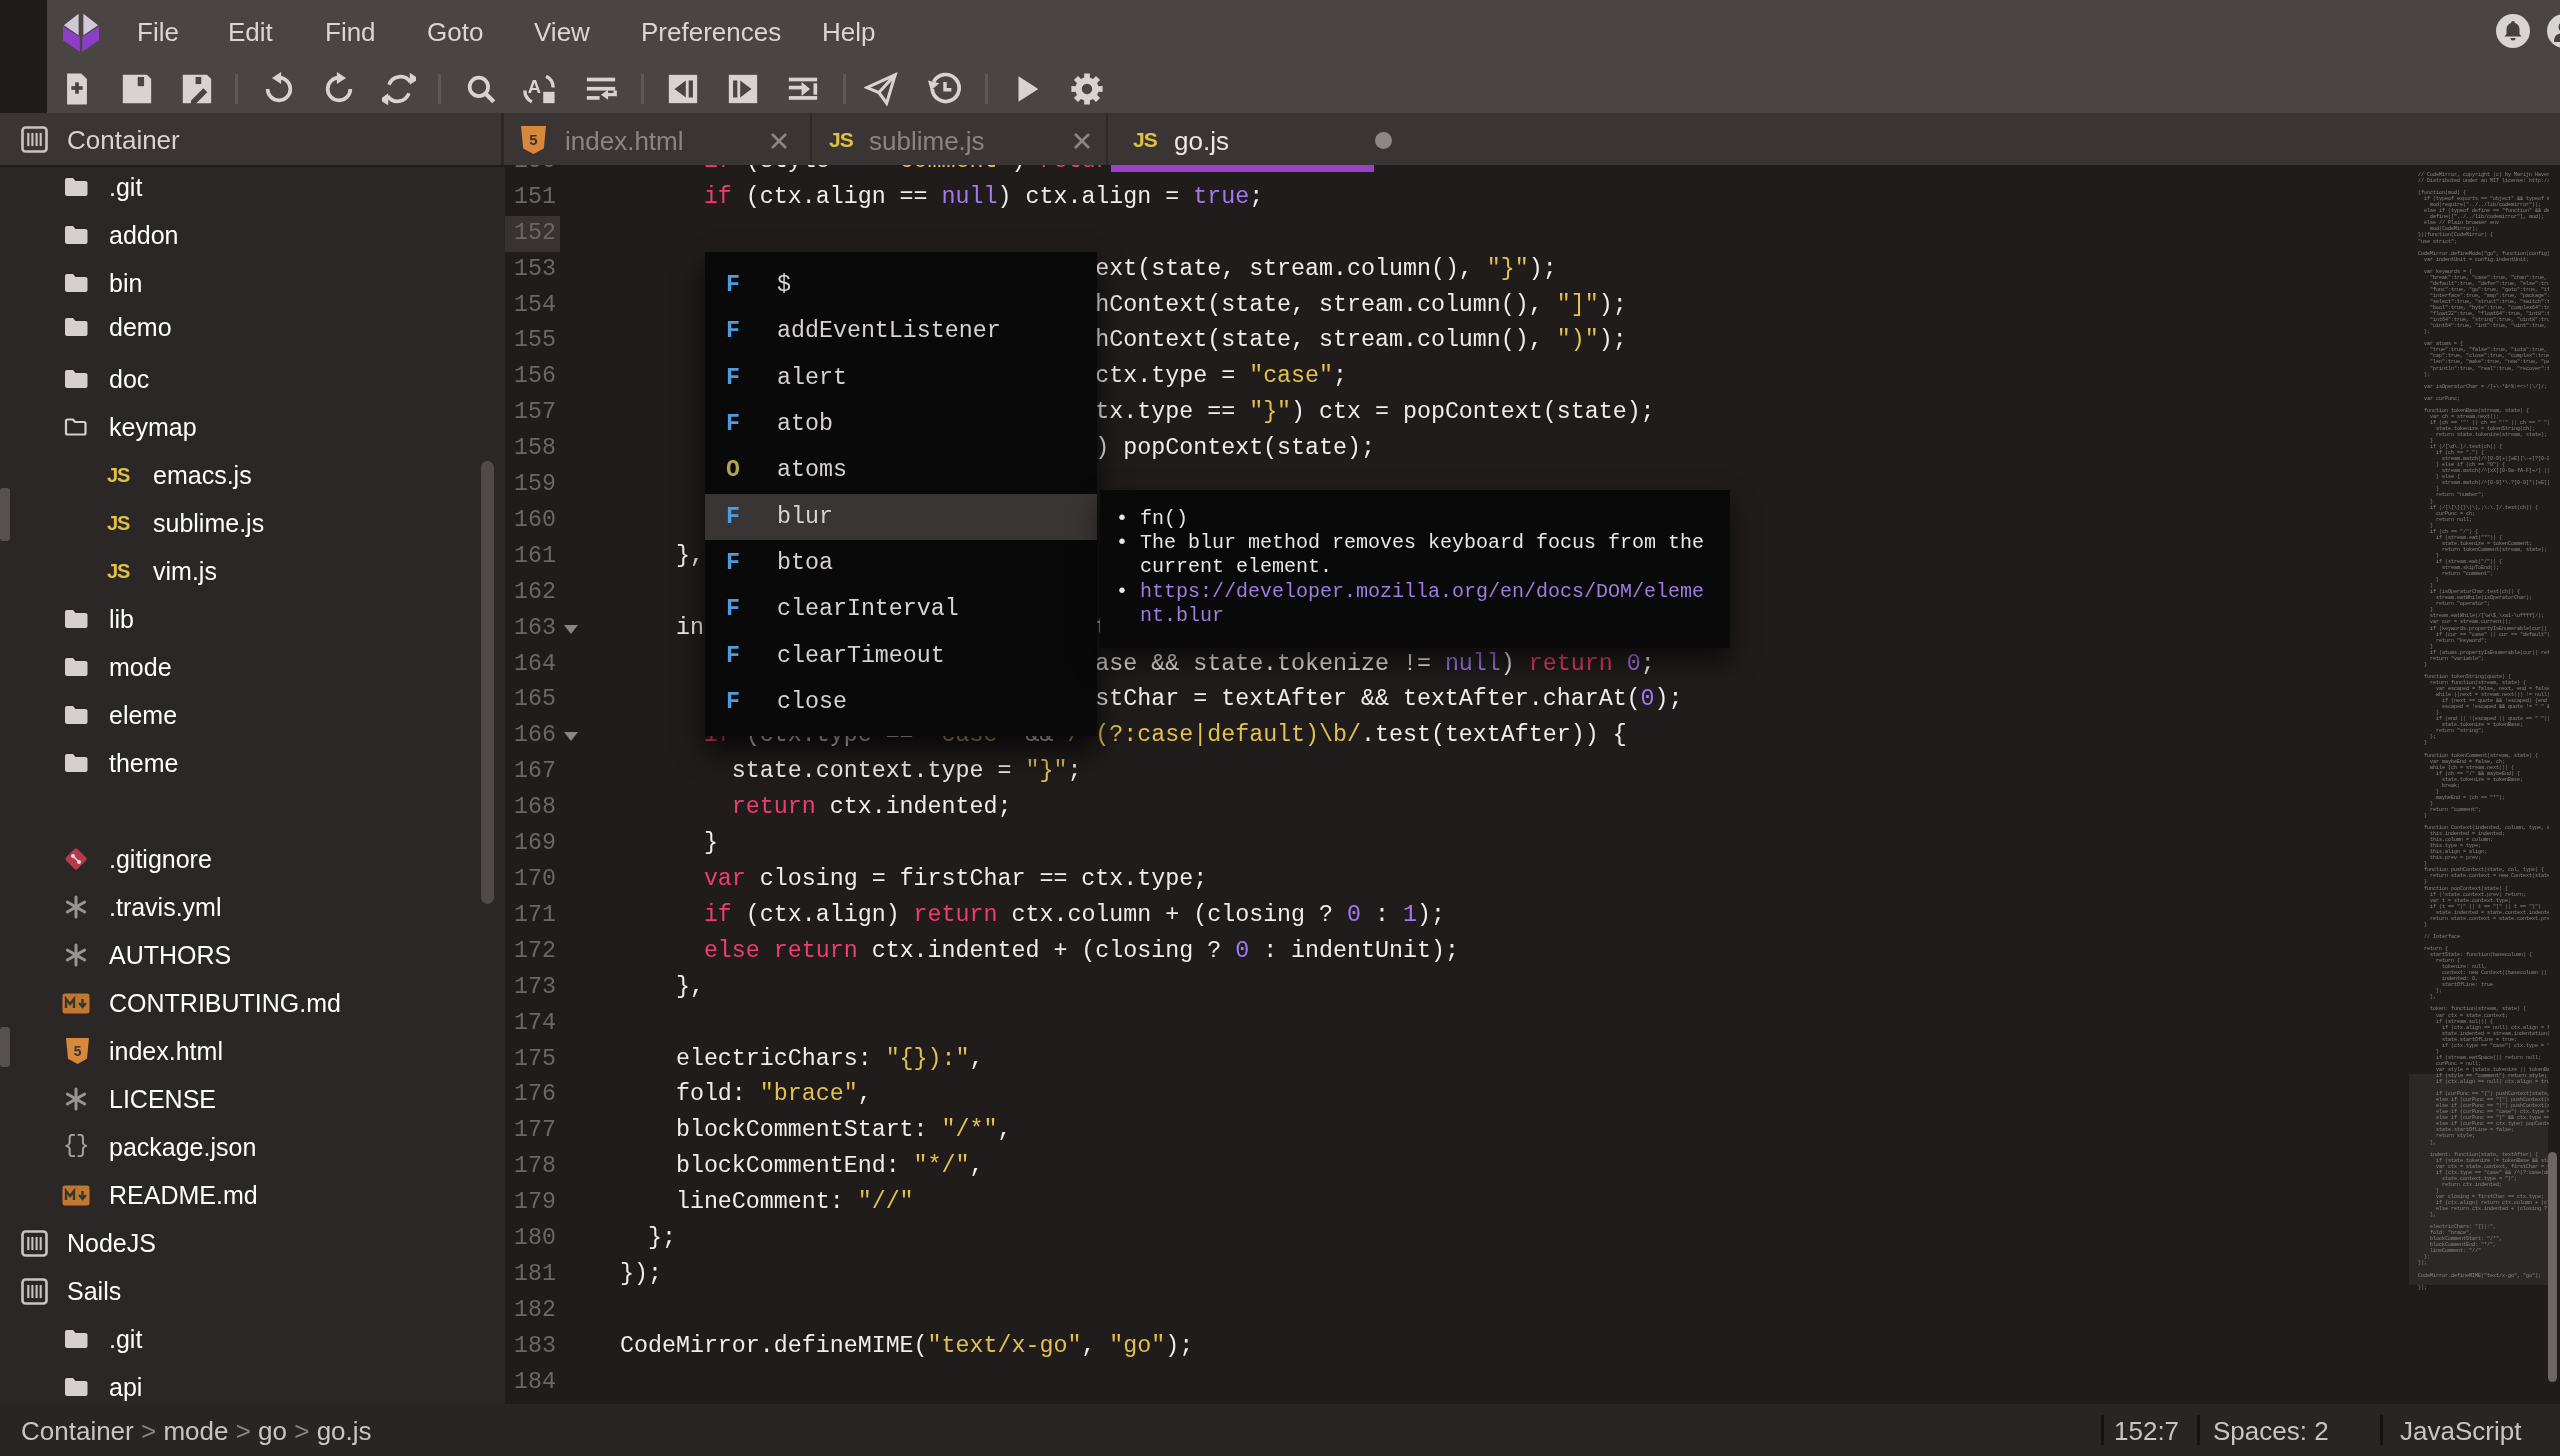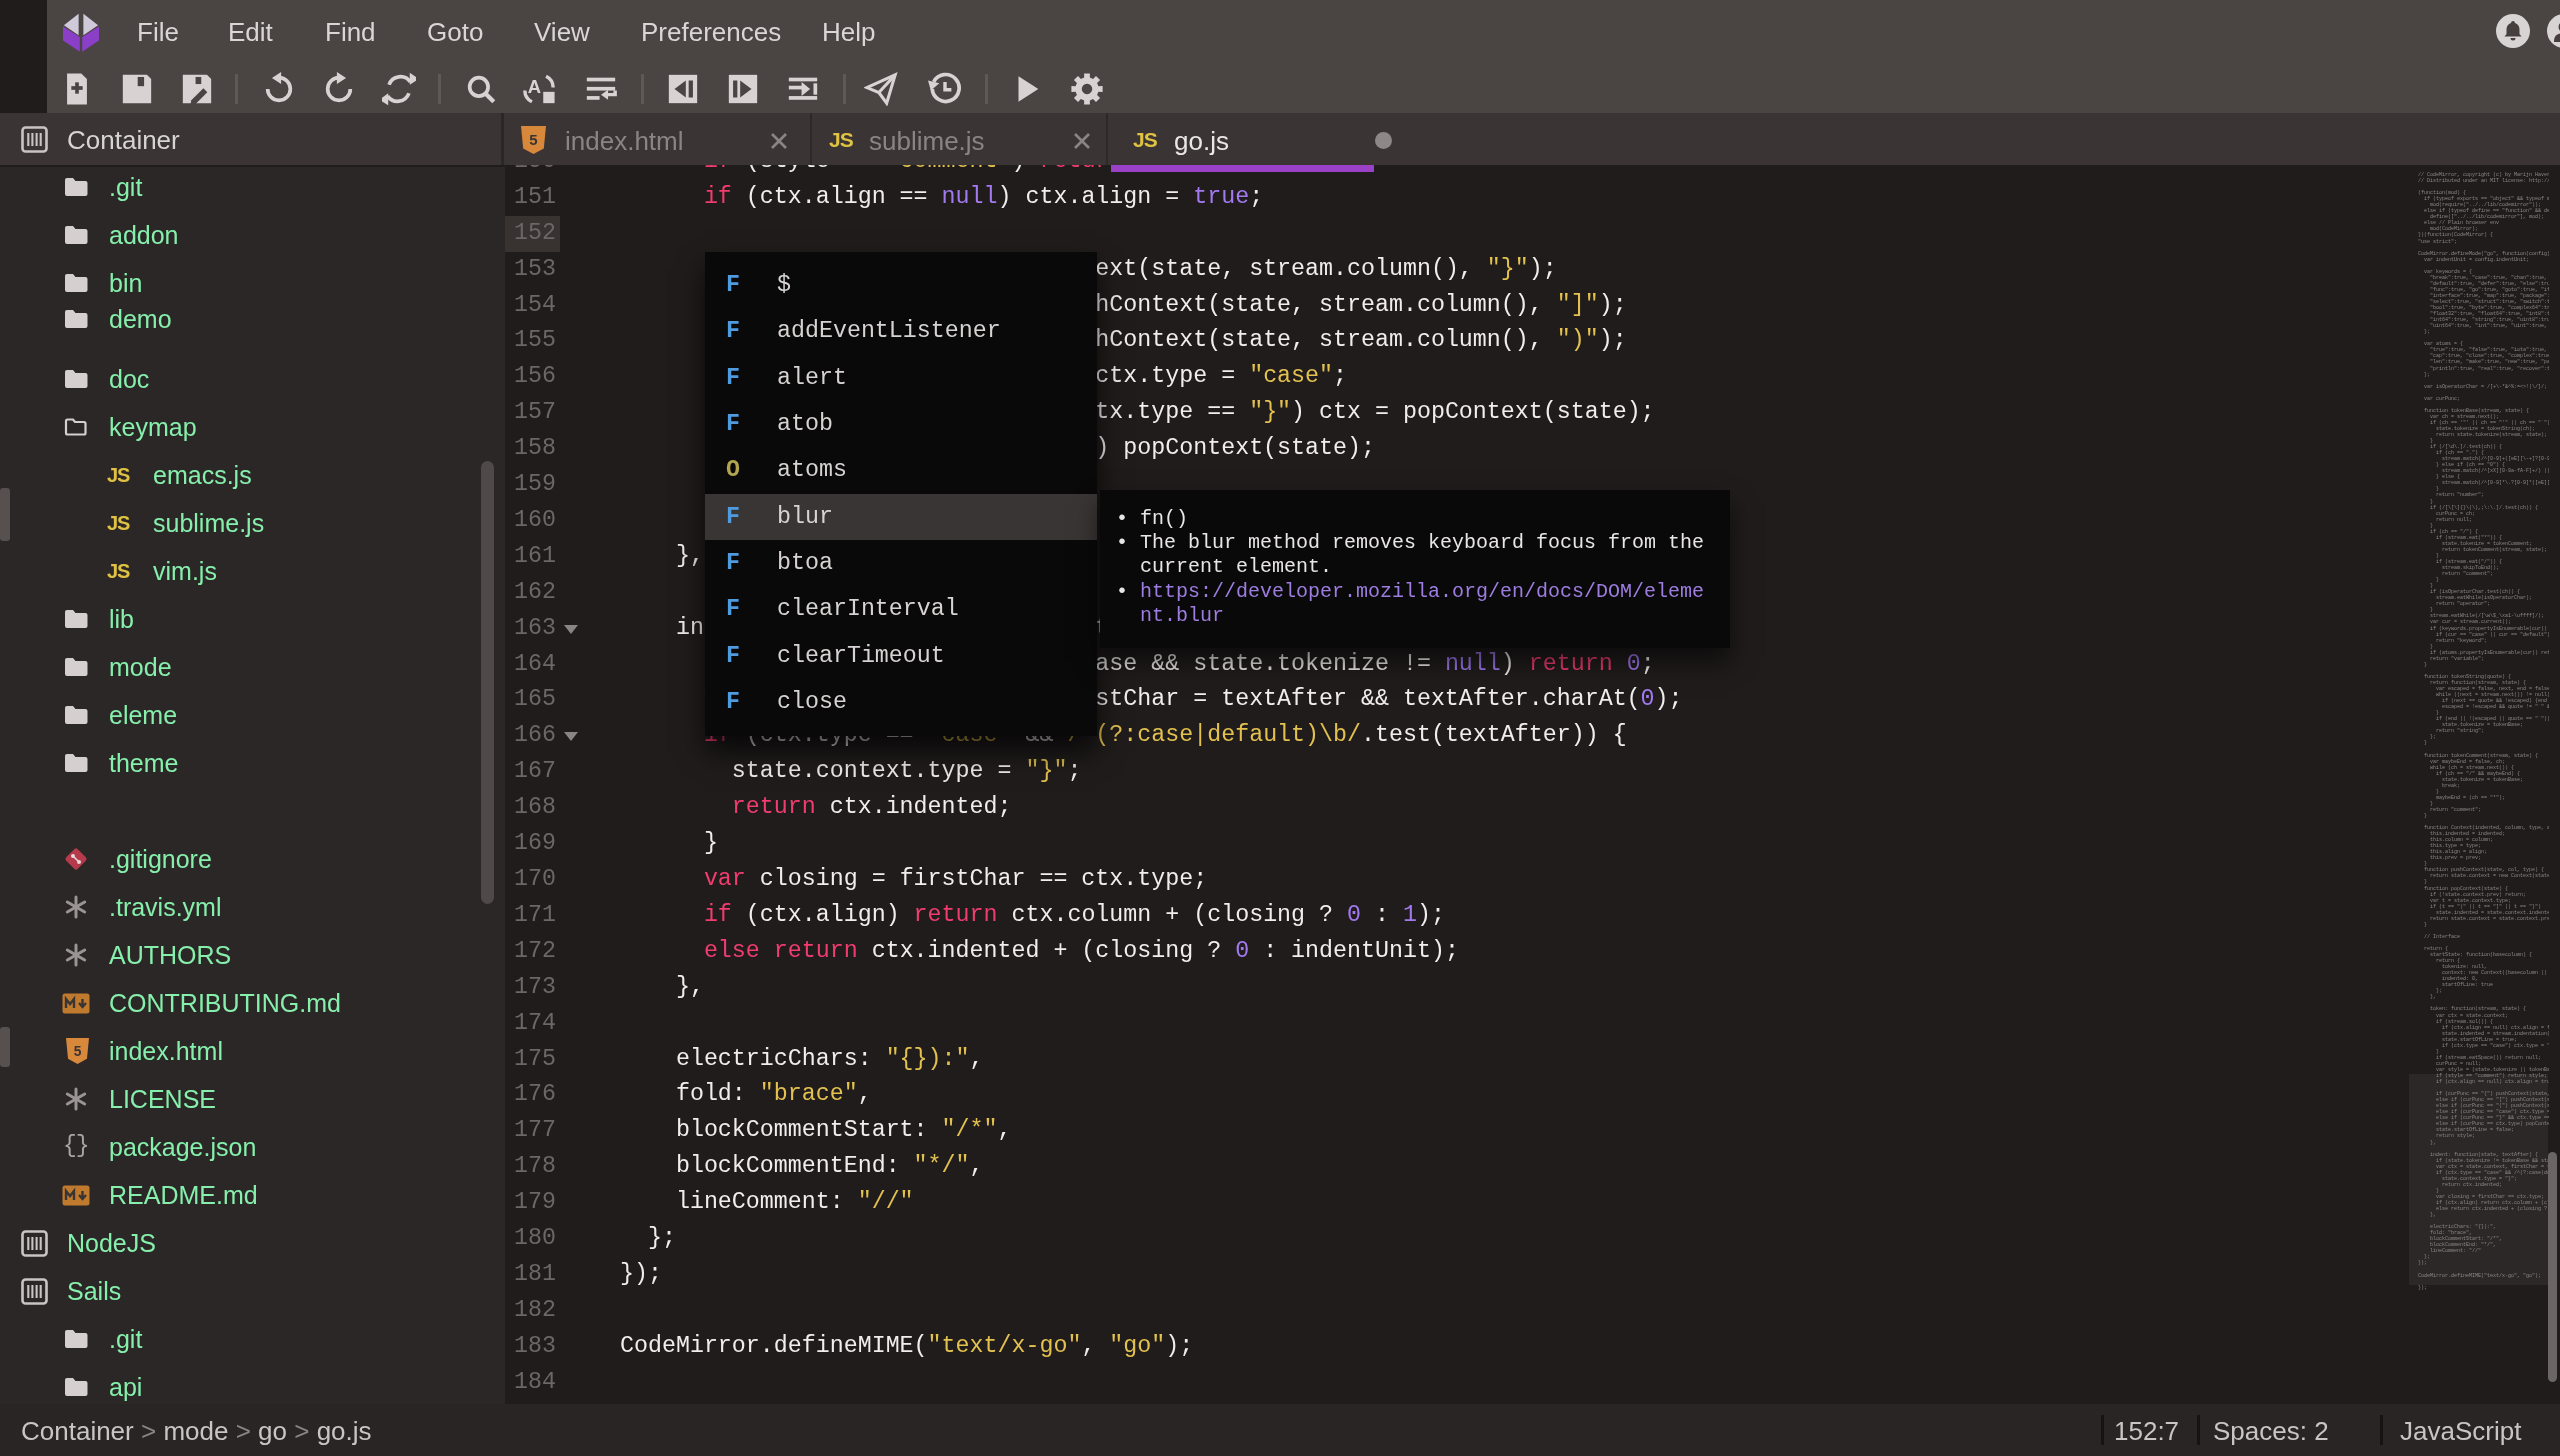--- a/index.html
+++ b/index.html
@@ -9,21 +9,21 @@
   
   #topbar{left:0;top:0;width:2560px;height:113px;background:#4a4443;z-index:20;margin-left:47px;}
   .menu{color:#dad6d5;font-size:26px;top:17px;}
   #strip{left:0;top:113px;width:2560px;height:52px;background:#3a3434;z-index:25;}
   #sidebar{left:0;top:167px;width:505px;height:1237px;background:#2b2726;z-index:15;}
   #statusbar{left:0;top:1404px;width:2560px;height:52px;background:#292525;color:#c9c5c4;font-size:26px;}
   .ticon{color:#d8d3d2;}
   .sep{width:3px;height:30px;background:#5e5857;top:74px;}
   
   .trow{position:absolute;left:0;width:505px;height:48px;}
-  .tlabel{position:absolute;color:#86efac;font-size:25px;top:50%;transform:translateY(-50%);white-space:nowrap;}
+  .tlabel{position:absolute;color:#ffffff;font-size:25px;top:50%;transform:translateY(-50%);white-space:nowrap;}
   .jsbadge{position:absolute;color:#e0c243;font-size:20px;font-weight:bold;top:50%;transform:translateY(-50%);letter-spacing:-1px;}
   
   pre{margin:0;}
   .code{font-family:"Liberation Mono",monospace;font-size:23.3px;line-height:35.9px;color:#f0eded;}
   .k{color:#f03c6f;} .a{color:#a279ef;} .s{color:#e2c14f;}
   .gut{font-family:"Liberation Mono",monospace;font-size:23.3px;line-height:35.9px;color:#6c6666;text-align:right;}
   
   #popup{left:705px;top:252px;width:392px;height:484px;background:#0a0909;box-shadow:0 16px 26px rgba(0,0,0,0.72);}
   .prow{position:absolute;left:0;width:392px;height:46.3px;font-family:"Liberation Mono",monospace;font-size:23.3px;color:#d6d3d2;}
   .picon{position:absolute;left:21px;top:50%;transform:translateY(-50%);font-weight:bold;color:#4e9be0;}
@@ -196,21 +196,21 @@
         <path d="M1 3 a2 2 0 0 1 2 -2 h6 l2.5 3 h10 a2 2 0 0 1 2 2 v11 a2 2 0 0 1 -2 2 h-18.5 a2 2 0 0 1 -2 -2 z" fill="#d5d0cf"></path>
       </svg>
     <span class="tlabel" style="left:109px">addon</span>
   </div>
   <div class="trow" style="top:92px">
     <svg class="abs" style="left:64px;top:14px" width="24" height="20" viewBox="0 0 24 20">
         <path d="M1 3 a2 2 0 0 1 2 -2 h6 l2.5 3 h10 a2 2 0 0 1 2 2 v11 a2 2 0 0 1 -2 2 h-18.5 a2 2 0 0 1 -2 -2 z" fill="#d5d0cf"></path>
       </svg>
     <span class="tlabel" style="left:109px">bin</span>
   </div>
-  <div class="trow" style="top:128px">
+  <div class="trow" style="top:136px">
     <svg class="abs" style="left:64px;top:14px" width="24" height="20" viewBox="0 0 24 20">
         <path d="M1 3 a2 2 0 0 1 2 -2 h6 l2.5 3 h10 a2 2 0 0 1 2 2 v11 a2 2 0 0 1 -2 2 h-18.5 a2 2 0 0 1 -2 -2 z" fill="#d5d0cf"></path>
       </svg>
     <span class="tlabel" style="left:109px">demo</span>
   </div>
   <div class="trow" style="top:188px">
     <svg class="abs" style="left:64px;top:14px" width="24" height="20" viewBox="0 0 24 20">
         <path d="M1 3 a2 2 0 0 1 2 -2 h6 l2.5 3 h10 a2 2 0 0 1 2 2 v11 a2 2 0 0 1 -2 2 h-18.5 a2 2 0 0 1 -2 -2 z" fill="#d5d0cf"></path>
       </svg>
     <span class="tlabel" style="left:109px">doc</span>

